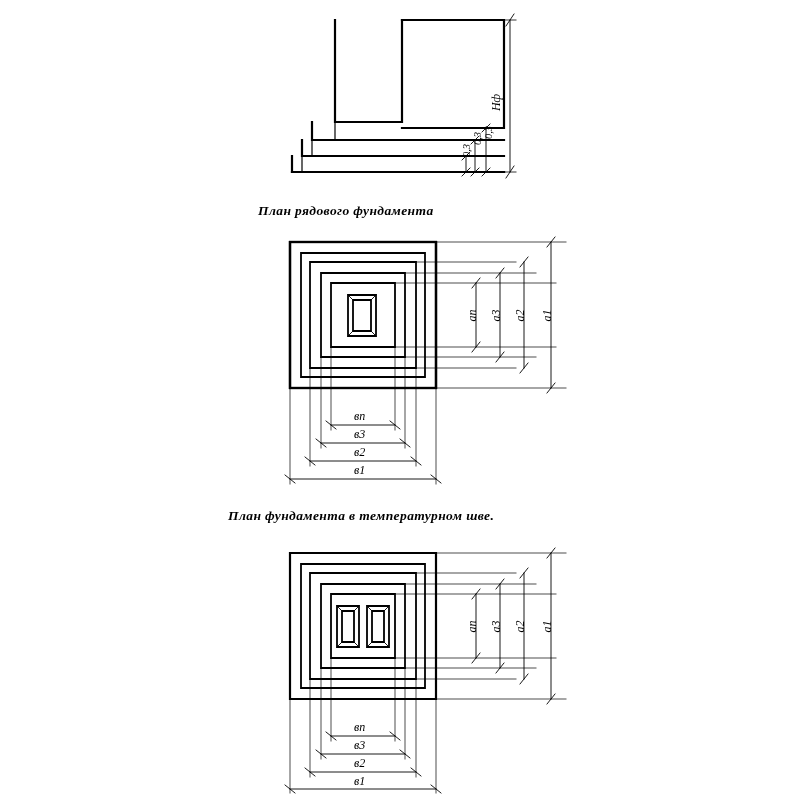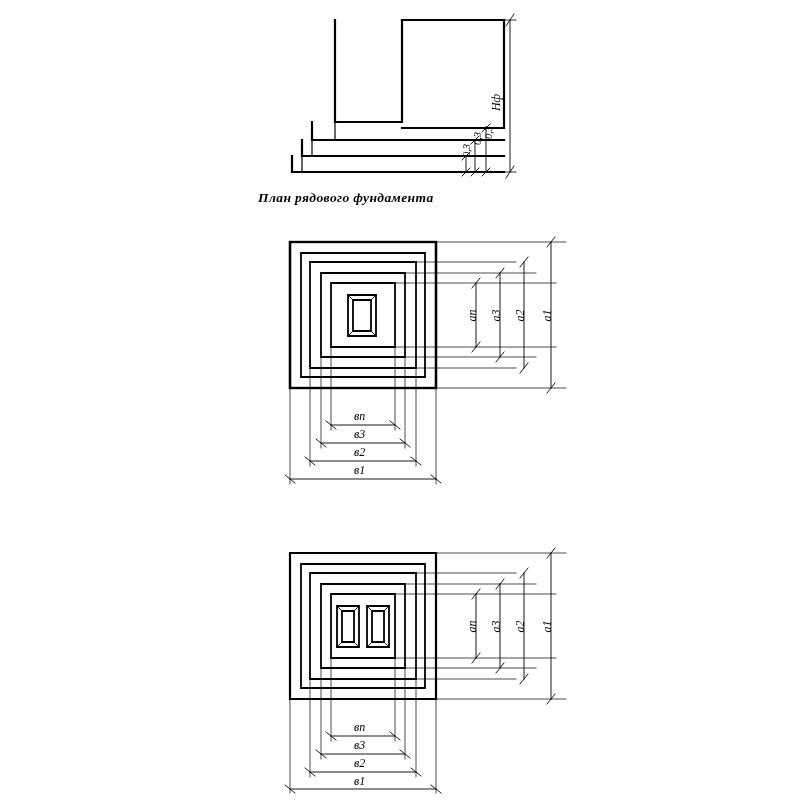--- a/index.html
+++ b/index.html
@@ -249,22 +249,23 @@
         <path d="M305 768 L315 776"></path>
         <path d="M411 768 L421 776"></path>
         <path d="M290 789 L436 789"></path>
         <path d="M285 785 L295 793"></path>
         <path d="M431 785 L441 793"></path>
       </g>
 
     </g>
   </svg>
 
-  <div class="cap" style="left:258px; top:190px;">План рядового фундамента</div>
-
+  <div class="cap" style="left:258px; top:203px;">План рядового фундамента</div>
+
+  <div class="cap" style="left:228px; top:508px;">План фундамента в температурном шве.</div>
 
   <div class="lbl rot90" style="left:488px; top:95px;">Нф</div>
 
   <div class="lbl small rot90" style="left:460px; top:145px;">0,3</div>
 
   <div class="lbl small rot90" style="left:471px; top:133px;">0,3</div>
 
   <div class="lbl small rot90" style="left:482px; top:127px;">0,3</div>
 
   <div class="lbl rot90" style="left:466px; top:308px;">ап</div>

